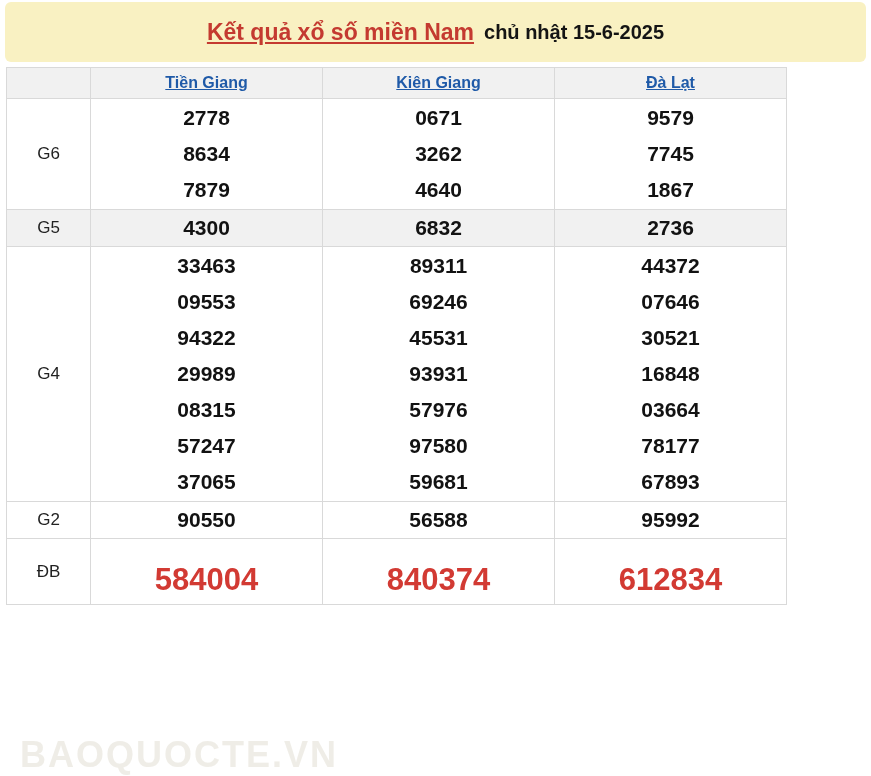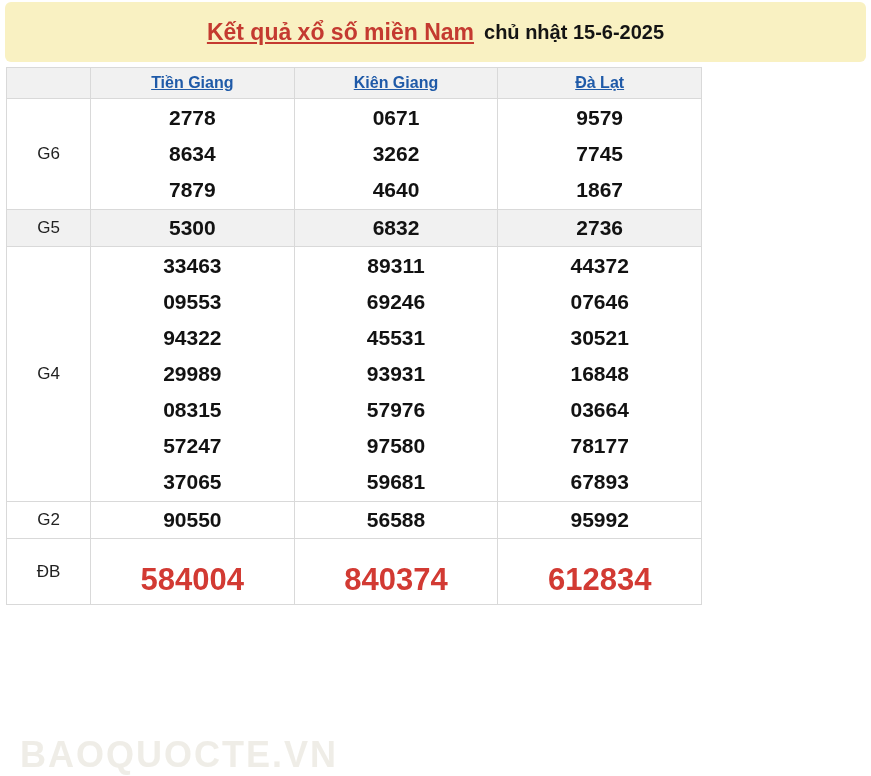--- a/index.html
+++ b/index.html
@@ -21,21 +21,21 @@
     margin:2px 5px 5px 5px;height:60px;
     background:var(--banner-bg);border-radius:6px;
     display:flex;align-items:center;justify-content:center;gap:10px;
   }
   .banner-link{
     color:var(--accent-red);font-weight:bold;font-size:23px;
     text-decoration:underline;cursor:pointer;
   }
   .banner-date{color:#141414;font-weight:bold;font-size:20px;}
   table.results{
-    border-collapse:collapse;margin-left:6px;width:696px;table-layout:fixed;
+    border-collapse:collapse;margin-left:6px;width:781px;table-layout:fixed;
   }
   col.label-col{width:84px;}
   th,td{border:1px solid var(--border-col);text-align:center;padding:0;}
   thead th{height:31px;background:var(--shade-bg);font-weight:bold;}
   thead a{
     color:var(--header-blue);font-weight:bold;font-size:16px;
     text-decoration:underline;cursor:pointer;
   }
   td.label{font-size:17px;color:#222;font-weight:400;}
   td.val{font-weight:bold;font-size:21px;color:#121212;}
@@ -91,21 +91,21 @@
         </td>
         <td class="val">
           <div class="line">9579</div>
           <div class="line">7745</div>
           <div class="line">1867</div>
         </td>
       </tr>
       <tr class="shade">
         <td class="label">G5</td>
         <td class="val">
-          <div class="line">5300</div>
+          <div class="line">4300</div>
         </td>
         <td class="val">
           <div class="line">6832</div>
         </td>
         <td class="val">
           <div class="line">2736</div>
         </td>
       </tr>
       <tr class="multi">
         <td class="label">G4</td>

